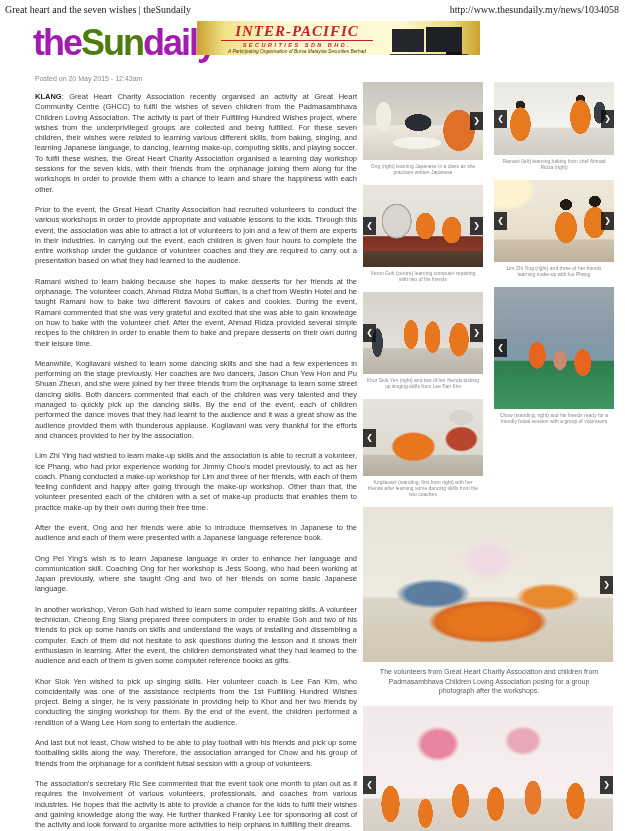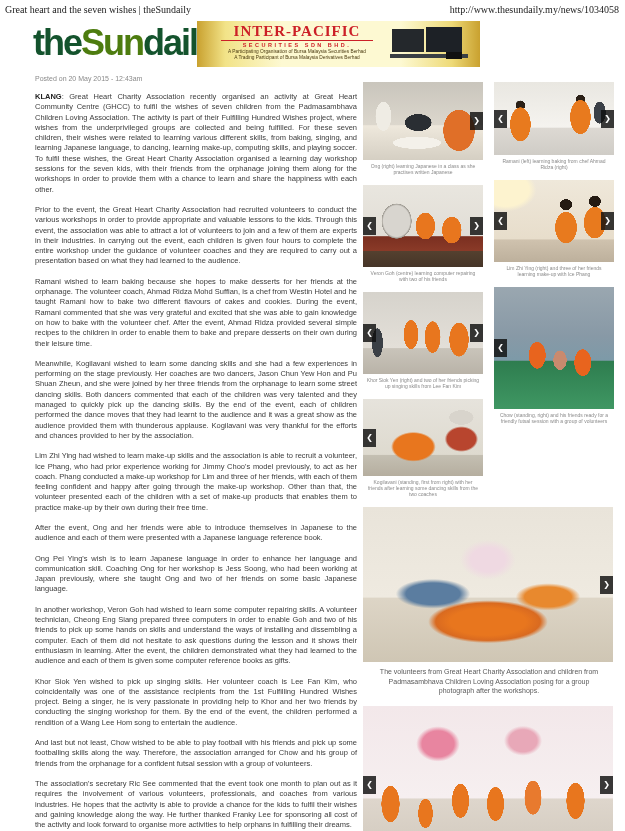--- a/index.html
+++ b/index.html
@@ -6,24 +6,24 @@
   body{background:#fff;font-family:"Liberation Sans",sans-serif;}
   #page{position:relative;width:625px;height:831px;background:#fff;overflow:hidden;}
 
   
   .print-header{position:absolute;top:4px;left:5px;right:6px;display:flex;justify-content:space-between;
     font-family:"Liberation Serif",serif;font-size:10px;color:#1a1a1a;}
 
   
   .logo{position:absolute;left:33px;top:24px;font-weight:bold;font-size:36px;letter-spacing:-2px;line-height:38px;
     font-family:"Liberation Sans",sans-serif;}
-  .lg-the,.lg-daily{color:#14532d;}
+  .lg-the,.lg-daily{color:#a21caf;}
   .lg-sun{color:#4d7c0f;}
-  .ad-banner{position:absolute;left:197px;top:21px;width:283px;height:46px;overflow:hidden;
-    background:linear-gradient(90deg,#c9a12f 0%,#f2e388 10%,#fdf9d2 30%,#fdf9d2 72%,#eeda78 90%,#c9a12f 100%);}
+  .ad-banner{position:absolute;left:197px;top:21px;width:283px;height:34px;overflow:hidden;
+    background:linear-gradient(90deg,#c9a12f 0%,#f2e388 10%,#fdf9d2 30%,#fdf9d2 72%,#eeda78 90%,#c9a12f 100%);font-style:italic;}
   .ad-text{position:absolute;left:10px;top:3px;width:180px;text-align:center;}
   .ad-brand{font-family:"Liberation Serif",serif;font-weight:bold;color:#cc2027;font-size:15px;letter-spacing:1px;line-height:15px;}
   .ad-sub{color:#cc2027;font-size:5.5px;letter-spacing:2.5px;font-weight:bold;border-top:1px solid #cc2027;margin:1px 14px 1px 14px;padding-top:1px;}
   .ad-line{color:#4a3a10;font-size:4.8px;line-height:6px;}
   .ad-devices{position:absolute;right:10px;top:6px;width:80px;height:34px;background-repeat:no-repeat;
     background-image:
       linear-gradient(#24282c,#24282c),
       linear-gradient(#f2f2f0,#d8d8d4),
       linear-gradient(#1d2126,#1d2126),
       linear-gradient(#9ecf9e,#2f6a3a),

